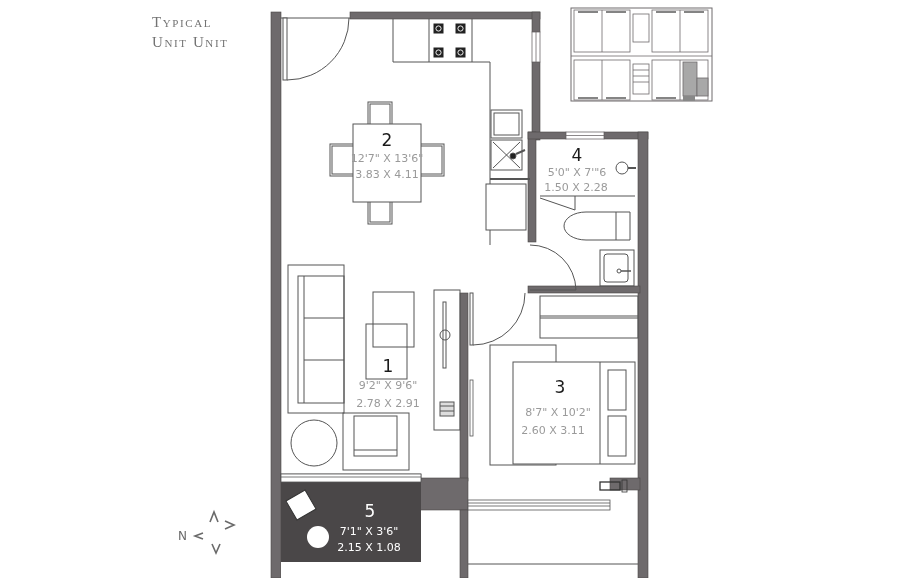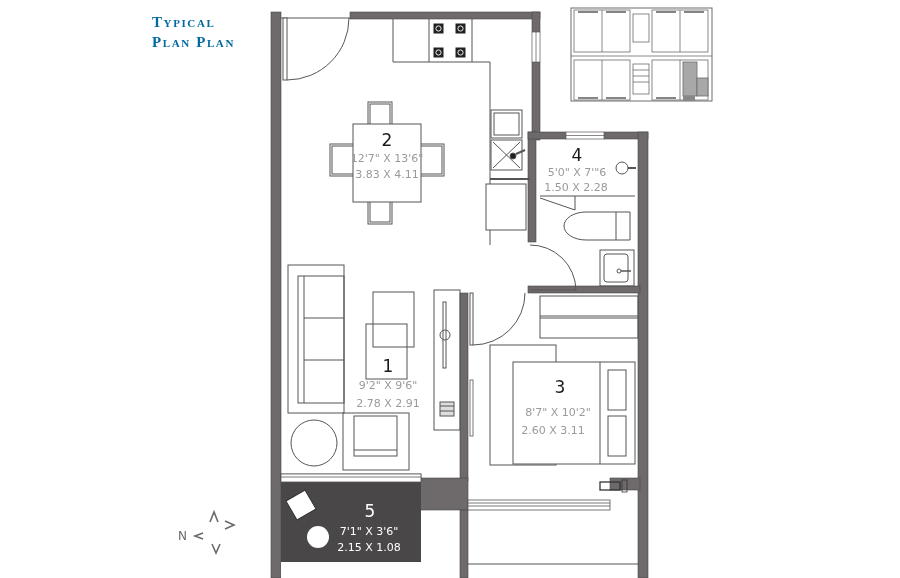--- a/index.html
+++ b/index.html
@@ -1,31 +1,31 @@
 <!DOCTYPE html>
 <html><head>
 <meta charset="utf-8">
 <style>
   html, body { margin:0; padding:0; background:#ffffff; }
   body { width:900px; height:578px; position:relative; overflow:hidden; font-family:"Liberation Sans", sans-serif; }
-  .title { position:absolute; left:152px; top:12px; font-family:"Liberation Serif", serif; color:#0369a1; font-size:15px; letter-spacing:1.6px; line-height:20px; font-variant:small-caps;font-weight:bold; }
+  .title { position:absolute; left:152px; top:12px; font-family:"Liberation Serif", serif; color:#737373; font-size:15px; letter-spacing:1.6px; line-height:20px; font-variant:small-caps; }
   .title div { white-space:nowrap; }
   svg { position:absolute; left:0; top:0; }
   .room-num { font-family:"DejaVu Sans", sans-serif; fill:#1a1a1a; font-size:17px; text-anchor:middle; }
   .room-dim { font-family:"DejaVu Sans", sans-serif; fill:#9a9a9a; font-size:11px; text-anchor:middle; }
   .room-num-light { font-family:"DejaVu Sans", sans-serif; fill:#ffffff; font-size:17px; text-anchor:middle; }
   .room-dim-light { font-family:"DejaVu Sans", sans-serif; fill:#ffffff; font-size:11px; text-anchor:middle; }
   .compass-n { font-family:"DejaVu Sans", sans-serif; fill:#6a6a6a; font-size:12px; }
 </style>
 </head>
 <body>
 
 <div class="title">
   <div>Typical</div>
-  <div>Plan Plan</div>
+  <div>Unit Unit</div>
 </div>
 
 <svg width="900" height="578" viewBox="0 0 900 578">
 
   <rect x="281" y="18" width="251" height="560" fill="#ffffff"></rect>
 
   <g fill="#6e6a6c" stroke="#4a4748" stroke-width="0.6">
 
     <rect x="271" y="12" width="10" height="566"></rect>
 

